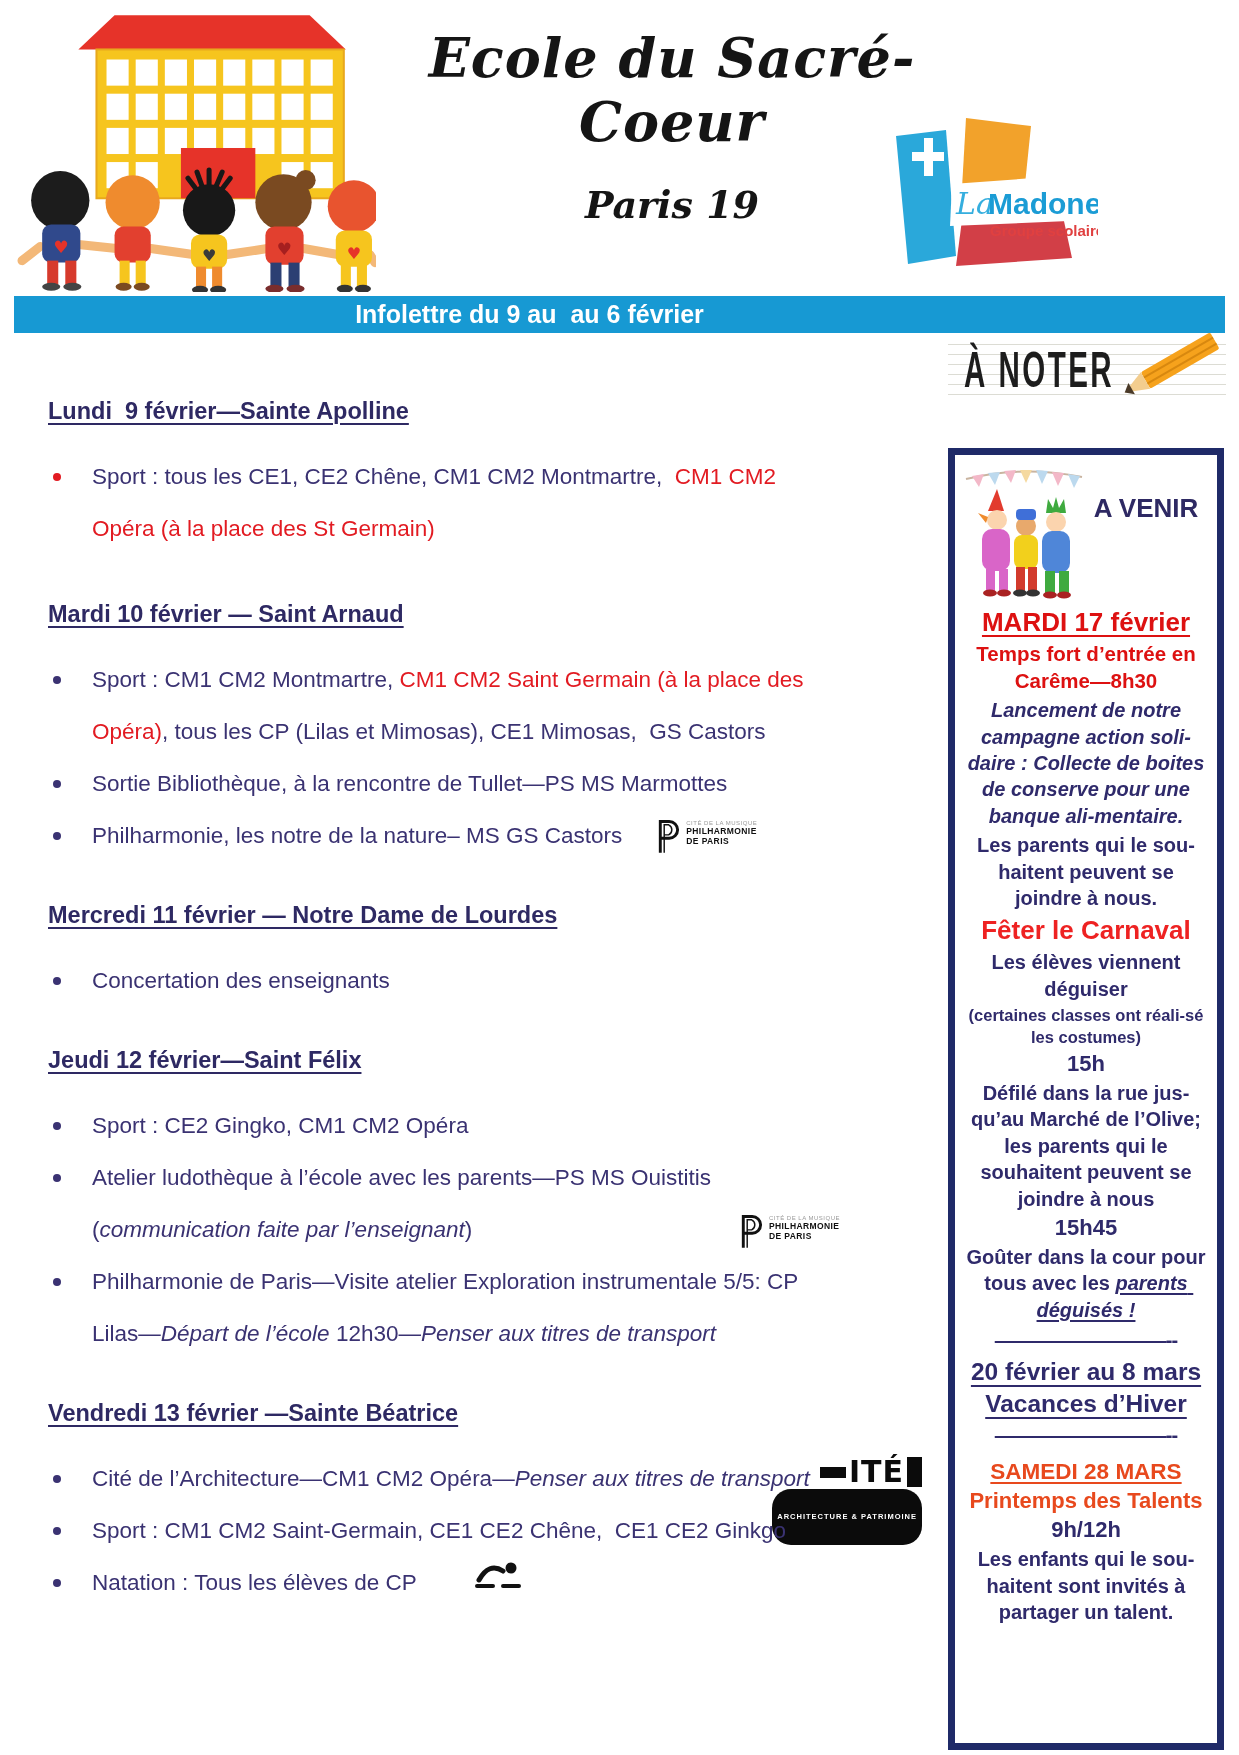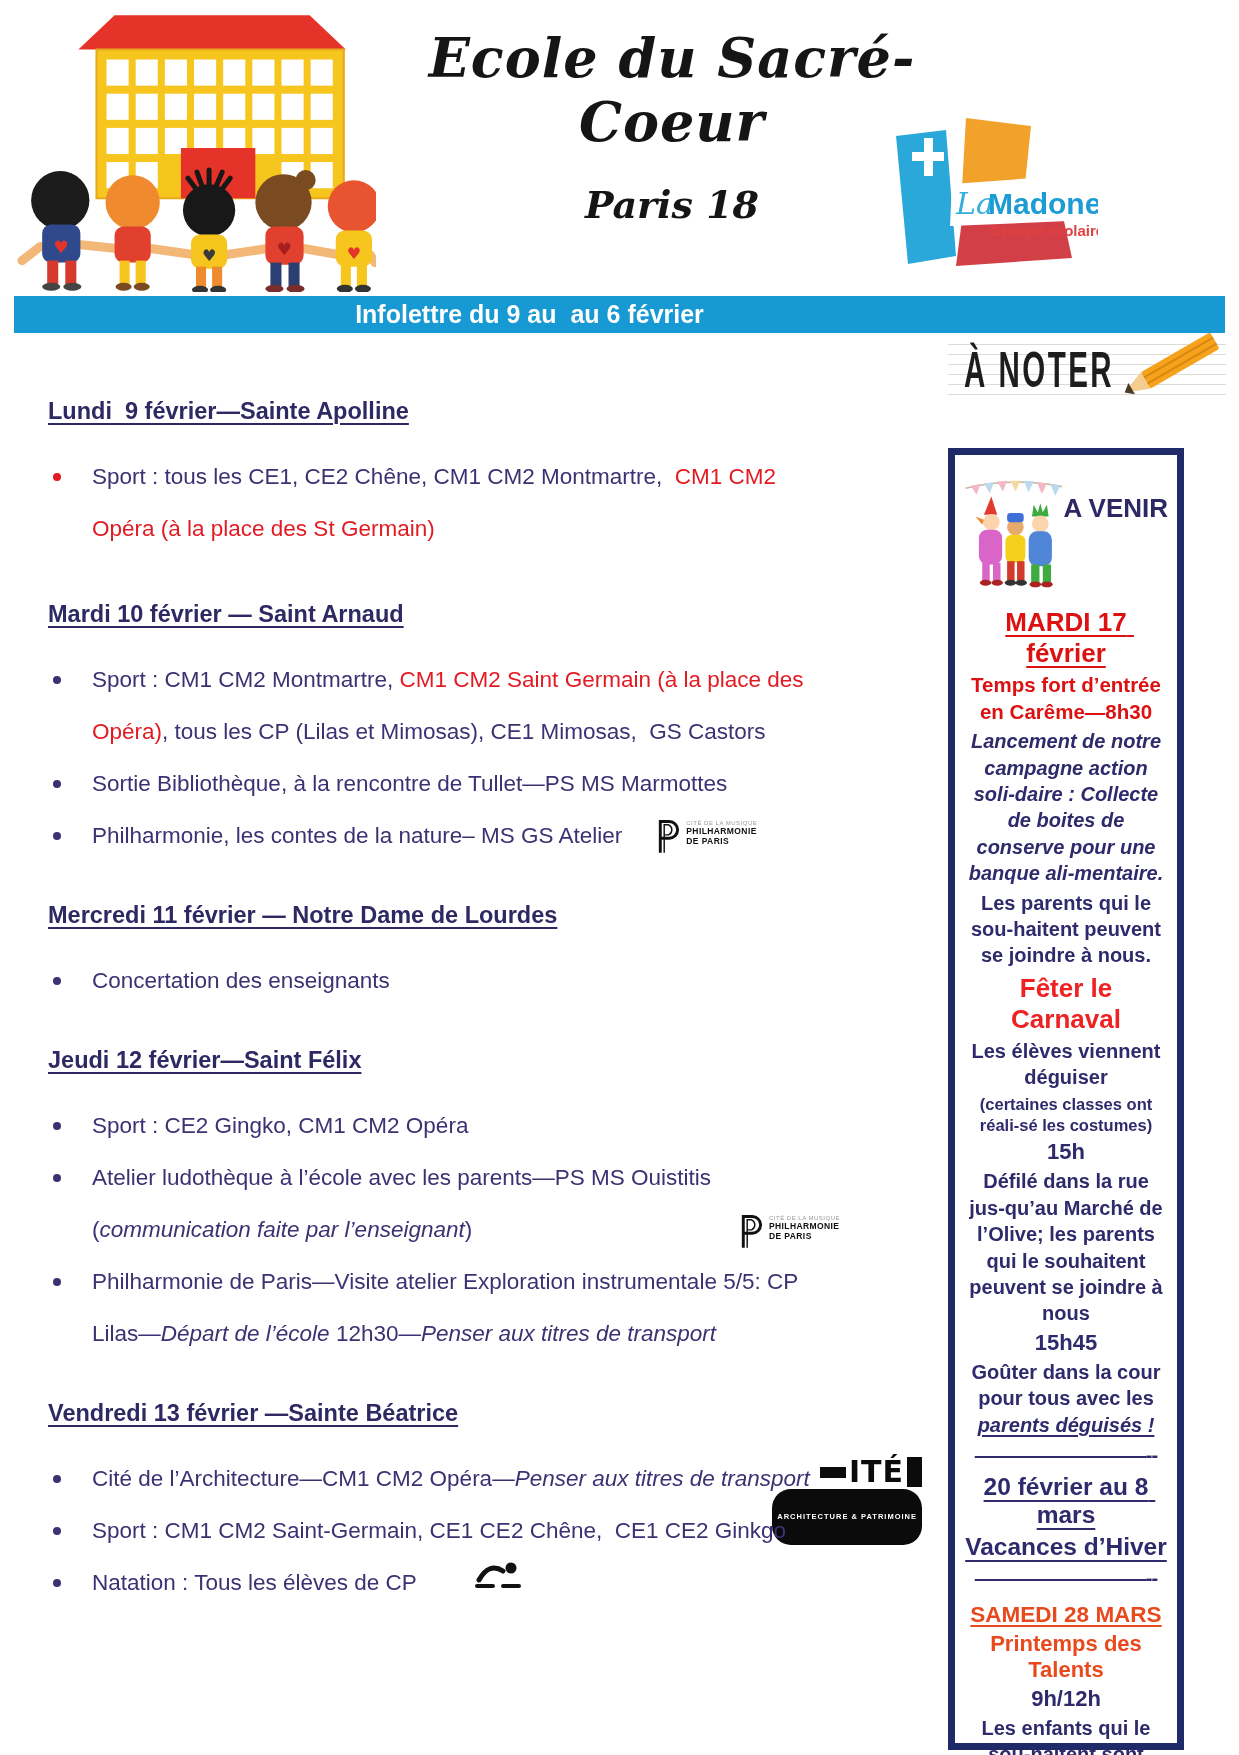--- a/index.html
+++ b/index.html
@@ -57,21 +57,21 @@
   .cite{display:inline-flex;flex-direction:column;align-items:flex-end;}
   .cite-top{display:flex;align-items:center;gap:3px;}
   .cite-bar{display:inline-block;width:26px;height:11px;background:#0b0b0b;}
   .cite-word{font-family:"DejaVu Sans",sans-serif;font-weight:700;font-size:30px;
              color:#0b0b0b;line-height:30px;letter-spacing:1px;}
   .cite-block{display:inline-block;width:15px;height:30px;background:#0b0b0b;}
   .cite-strip{background:#0b0b0b;color:#fff;font-size:7.5px;font-weight:700;
               letter-spacing:1px;padding:2px 5px;margin-top:2px;border-radius:19px;}
 
   
-  .sidebar{position:absolute;left:948px;top:448px;width:236px;height:1302px;
+  .sidebar{position:absolute;left:948px;top:448px;width:276px;height:1302px;
            border:7px solid #1f2a68;background:#fff;box-sizing:border-box;
            padding:8px 9px;text-align:center;}
   .sb-top{display:flex;align-items:flex-start;margin-bottom:2px;}
   .avenir{flex:1;font-size:26px;font-weight:700;color:#2e2963;margin-top:30px;white-space:nowrap;}
   .sb-block{margin:3px 0;white-space:pre-wrap;}
   .s-red-title{color:#dd1111;font-size:26px;font-weight:700;text-decoration:underline;
                text-underline-offset:4px;margin-top:4px;}
   .s-red-sub{color:#dd1111;font-size:20.5px;font-weight:700;line-height:1.3;}
   .s-navy-italic{color:#2f2a6b;font-size:20px;font-weight:700;font-style:italic;line-height:1.32;}
   .s-navy{color:#2f2a6b;font-size:20px;font-weight:700;line-height:1.32;}
@@ -178,21 +178,21 @@
     <rect x="322" y="222" width="36" height="36" rx="9" fill="#f6c51e"></rect>
     <text x="333" y="250" font-size="16" fill="#e63329" font-family="DejaVu Sans">♥</text>
     <rect x="327" y="256" width="10" height="22" fill="#f6c51e"></rect>
       <rect x="343" y="256" width="10" height="22" fill="#f6c51e"></rect>
     <ellipse cx="331" cy="280" rx="8" ry="4" fill="#333"></ellipse>
       <ellipse cx="349" cy="280" rx="8" ry="4" fill="#333"></ellipse>
   </svg>
 
   <div class="title-block">
     <div class="school-name">Ecole du Sacré-Coeur</div>
-    <div class="location">Paris 18</div>
+    <div class="location">Paris 19</div>
   </div>
 
   <svg class="lamadone" viewBox="0 0 232 156">
     <polygon points="30,20 80,14 90,140 42,148" fill="#2aa8da"></polygon>
     <rect x="46" y="36" width="32" height="9" fill="#fff"></rect>
     <rect x="58" y="22" width="9" height="38" fill="#fff"></rect>
     <polygon points="100,2 165,10 158,78 96,72" fill="#f2a22b"></polygon>
     <polygon points="96,104 196,96 206,142 90,150" fill="#d23f47"></polygon>
     <polygon points="86,68 222,58 226,104 84,110" fill="#ffffff"></polygon>
     <text x="90" y="98" font-family="DejaVu Serif, serif" font-style="italic" font-size="30" fill="#35aede">La</text>
@@ -228,21 +228,21 @@
         <div class="bullet">
           <span class="dot"></span>
           <span class="btxt"><span>Sport : CM1 CM2 Montmartre, </span><span class="red">CM1 CM2 Saint Germain (à la place des Opéra)</span><span>, tous les CP (Lilas et Mimosas), CE1 Mimosas,  GS Castors</span></span>
         </div>
         <div class="bullet">
           <span class="dot"></span>
           <span class="btxt"><span>Sortie Bibliothèque, à la rencontre de Tullet—PS MS Marmottes</span></span>
         </div>
         <div class="bullet">
           <span class="dot"></span>
-          <span class="btxt"><span>Philharmonie, les contes de la nature– MS GS Atelier</span></span>
+          <span class="btxt"><span>Philharmonie, les notre de la nature– MS GS Castors</span></span>
           <span class="phil pos-inline">
       <svg width="30" height="38" viewBox="0 0 26 34">
         <path d="M7 32 V4 h8 a7.5 7.5 0 0 1 0 15 h-7" fill="none" stroke="#111" stroke-width="2.6"></path>
         <path d="M10.5 32 V7 h4 a5 5 0 0 1 0 9 h-4" fill="none" stroke="#111" stroke-width="1.3"></path>
       </svg>
       <span class="phil-txt">
         <span class="phil-l1">CITÉ DE LA MUSIQUE</span>
         <span class="phil-l2">PHILHARMONIE</span>
         <span class="phil-l2">DE PARIS</span>
       </span>

